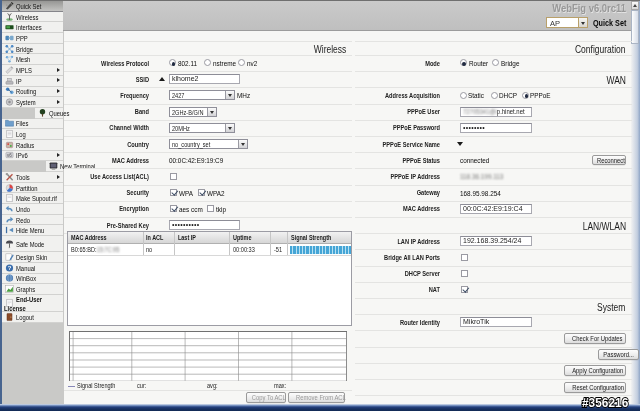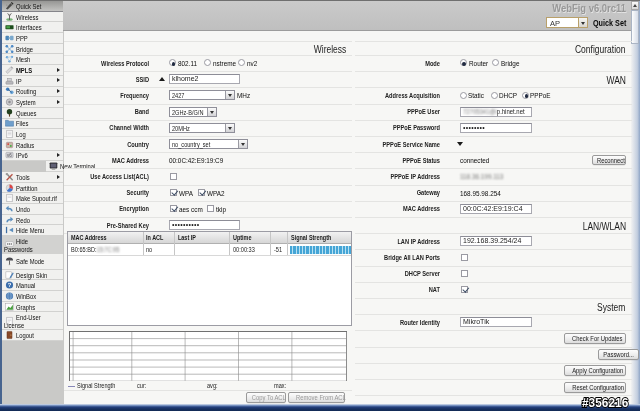--- a/index.html
+++ b/index.html
@@ -83,21 +83,21 @@
     </div>
 <div class="mi" style="height:10.7px;">
       <svg class="ic" viewBox="0 0 10 10">
         <circle cx="2.2" cy="3" r="1.3" fill="#6aa5d8"></circle>
         <circle cx="7.8" cy="2.6" r="1.3" fill="#6aa5d8"></circle>
         <circle cx="5" cy="7.6" r="1.3" fill="#6aa5d8"></circle>
         <path d="M2.2 3 L7.8 2.6 L5 7.6 Z" stroke="#9cc4e4" stroke-width="0.7" fill="none"></path>
       </svg>
       <span style="position:absolute;left:14px;top:50%;transform:translateY(-50%) scaleX(0.78);transform-origin:left center;white-space:nowrap;">Mesh</span>
     </div>
-<div class="mi" style="height:10.7px;font-weight:bold;">
+<div class="mi" style="height:10.7px;">
       <svg class="ic" viewBox="0 0 10 10">
         <path d="M1 7 L7 1 L9 3 L3 9 Z" fill="#d8d8da" stroke="#a0a0a4" stroke-width="0.5"></path>
         <circle cx="7.6" cy="2.4" r="0.7" fill="#909094"></circle>
       </svg>
       <span style="position:absolute;left:14px;top:50%;transform:translateY(-50%) scaleX(0.78);transform-origin:left center;white-space:nowrap;">MPLS</span>
       <span class="ar"></span>
     </div>
 <div class="mi" style="height:10.7px;">
       <svg class="ic" viewBox="0 0 10 10">
         <rect x="1" y="5.5" width="8" height="3" rx="0.5" fill="#b8b8bc" stroke="#88888c" stroke-width="0.5"></rect>
@@ -116,21 +116,21 @@
       <span class="ar"></span>
     </div>
 <div class="mi" style="height:10.7px;">
       <svg class="ic" viewBox="0 0 10 10">
         <circle cx="5" cy="5" r="3.6" fill="#c9c9cb" stroke="#8e8e92" stroke-width="0.7"></circle>
         <circle cx="5" cy="5" r="1.4" fill="#8e8e92"></circle>
       </svg>
       <span style="position:absolute;left:14px;top:50%;transform:translateY(-50%) scaleX(0.78);transform-origin:left center;white-space:nowrap;">System</span>
       <span class="ar"></span>
     </div>
-<div class="mi" style="height:10.7px;">
+<div class="mi" style="height:10.7px;margin-left:33px;">
       <svg class="ic" viewBox="0 0 10 10">
         <circle cx="5" cy="3.6" r="3" fill="#23411f"></circle>
         <rect x="4.4" y="6" width="1.2" height="3" fill="#5a3d20"></rect>
       </svg>
       <span style="position:absolute;left:14px;top:50%;transform:translateY(-50%) scaleX(0.78);transform-origin:left center;white-space:nowrap;">Queues</span>
     </div>
 <div class="mi" style="height:10.7px;">
       <svg class="ic" viewBox="0 0 10 10">
         <path d="M0.5 2 h3 l1 1 h5 v5.5 h-9 Z" fill="#6f9fcc" stroke="#3c6ea0" stroke-width="0.5"></path>
       </svg>
@@ -203,30 +203,20 @@
       </svg>
       <span style="position:absolute;left:14px;top:50%;transform:translateY(-50%) scaleX(0.78);transform-origin:left center;white-space:nowrap;">Redo</span>
     </div>
 <div class="mi" style="height:10.7px;">
       <svg class="ic" viewBox="0 0 10 10">
         <rect x="1" y="1.5" width="1.4" height="7" fill="#3f6fa5"></rect>
         <path d="M9 2.5 L4.5 5 L9 7.5 Z" fill="#5c8fbe"></path>
       </svg>
       <span style="position:absolute;left:14px;top:50%;transform:translateY(-50%) scaleX(0.78);transform-origin:left center;white-space:nowrap;">Hide Menu</span>
     </div>
-<div class="mi" style="height:17.6px;background:#d2d2d0;">
-      <svg class="ic" viewBox="0 0 10 10">
-        <rect x="0.8" y="2.5" width="8.4" height="5" rx="0.8" fill="#fdfdfd" stroke="#9a9a9e" stroke-width="0.5"></rect>
-        <circle cx="3" cy="5" r="0.8" fill="#555"></circle>
-        <circle cx="5" cy="5" r="0.8" fill="#555"></circle>
-        <circle cx="7" cy="5" r="0.8" fill="#555"></circle>
-      </svg>
-      <span style="position:absolute;left:14px;top:0.5px;white-space:nowrap;transform:scaleX(0.78);transform-origin:left center;">Hide</span>
-      <span style="position:absolute;left:2px;top:8.8px;white-space:nowrap;transform:scaleX(0.78);transform-origin:left center;">Passwords</span>
-    </div>
 <div class="mi" style="height:16px;">
       <svg class="ic" viewBox="0 0 10 10">
         <path d="M1 4.5 Q1 1 5 1 Q9 1 9 4.5 Z" fill="#4a4a50"></path>
         <rect x="4.6" y="4.5" width="0.8" height="4" fill="#333"></rect>
         <path d="M5.4 8.5 q0 1 -1.2 0.8" stroke="#333" stroke-width="0.6" fill="none"></path>
       </svg>
       <span style="position:absolute;left:14px;top:50%;transform:translateY(-50%) scaleX(0.78);transform-origin:left center;white-space:nowrap;">Safe Mode</span>
     </div>
 <div class="mi" style="height:10.7px;">
       <svg class="ic" viewBox="0 0 10 10">
@@ -250,21 +240,21 @@
       </svg>
       <span style="position:absolute;left:14px;top:50%;transform:translateY(-50%) scaleX(0.78);transform-origin:left center;white-space:nowrap;">WinBox</span>
     </div>
 <div class="mi" style="height:10.7px;">
       <svg class="ic" viewBox="0 0 10 10">
         <rect x="0.8" y="1" width="8.4" height="8" fill="#fdfdfd" stroke="#9a9a9e" stroke-width="0.5"></rect>
         <path d="M1.5 8 L4 4.5 L6 6 L8.8 2.5 L8.8 8 Z" fill="#4a9e3f"></path>
       </svg>
       <span style="position:absolute;left:14px;top:50%;transform:translateY(-50%) scaleX(0.78);transform-origin:left center;white-space:nowrap;">Graphs</span>
     </div>
-<div class="mi" style="height:17.6px;">
+<div class="mi" style="height:17.6px;font-weight:bold;">
       <svg class="ic" viewBox="0 0 10 10">
         <rect x="2" y="0.8" width="6" height="8.4" fill="#fdfdfd" stroke="#9a9a9e" stroke-width="0.6"></rect>
         <path d="M3 3h4 M3 4.5h4 M3 6h2.5" stroke="#c9c9cd" stroke-width="0.6"></path>
       </svg>
       <span style="position:absolute;left:14px;top:0.5px;white-space:nowrap;transform:scaleX(0.78);transform-origin:left center;">End-User</span>
       <span style="position:absolute;left:2px;top:8.8px;white-space:nowrap;transform:scaleX(0.78);transform-origin:left center;">License</span>
     </div>
 <div class="mi" style="height:10.7px;">
       <svg class="ic" viewBox="0 0 10 10">
         <rect x="2.2" y="1" width="5.6" height="8" rx="0.6" fill="#8a4a28" stroke="#5e3018" stroke-width="0.5"></rect>

